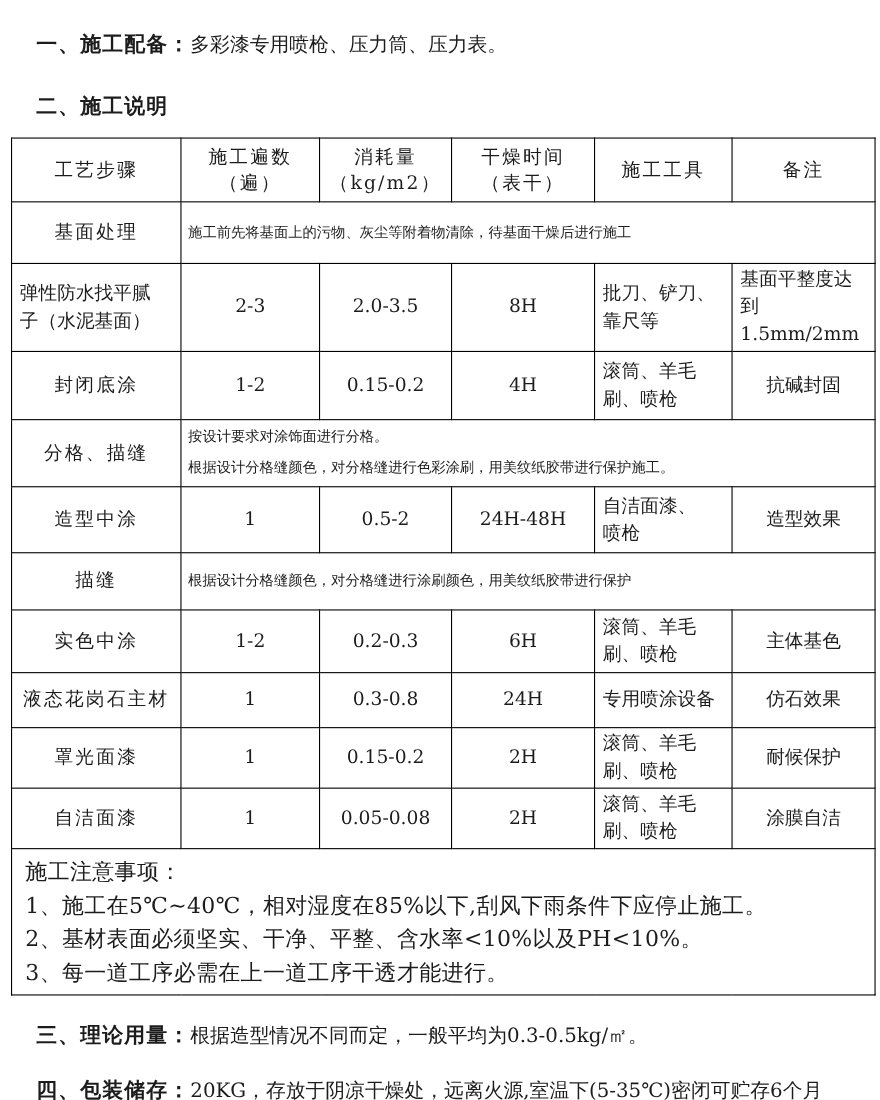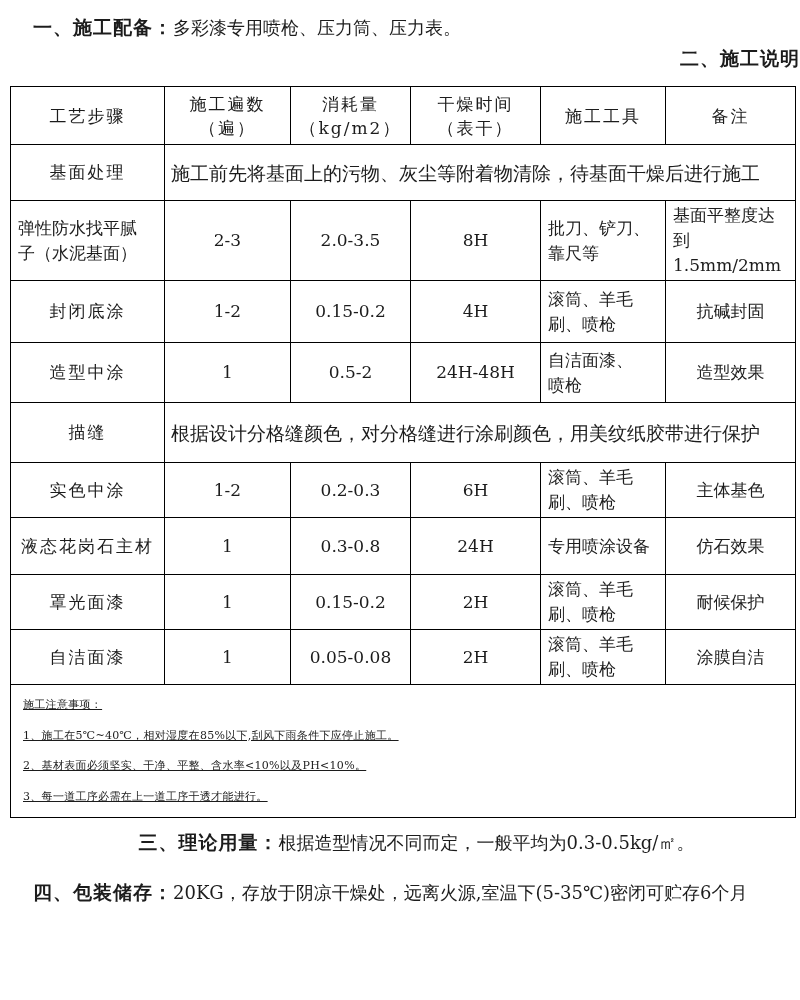--- a/index.html
+++ b/index.html
@@ -3,46 +3,46 @@
 <meta charset="utf-8">
 <style>
   html,body{margin:0;padding:0;}
   body{
     width:800px;height:1000px;background:#ffffff;color:#1c1c1c;
     font-family:"DejaVu Serif","Liberation Serif",serif;
     overflow:hidden;
   }
   .heading{margin:0 0 0 33px;font-size:18px;line-height:24px;}
   .heading .lbl{font-weight:bold;font-size:19px;letter-spacing:1px;}
-  #sec1{padding-top:15px;}
-  #sec2{margin-top:6px;text-align:right;}
-  #sec3{margin-top:12px;text-align:center;}
+  #sec1{padding-top:28px;}
+  #sec2{margin-top:32px;}
+  #sec3{margin-top:24px;}
   #sec4{margin-top:25px;}
 
   table#spec{
     border-collapse:collapse;table-layout:fixed;
     width:785px;margin:15px 12px 0 10px;
   }
   #spec th,#spec td{
     border:1px solid #000;
     font-weight:normal;font-size:17px;line-height:25px;
     text-align:center;vertical-align:middle;
     white-space:pre-line;padding:2px;overflow:hidden;
     box-sizing:border-box;
   }
   #spec th{letter-spacing:2px;line-height:24px;}
   #spec td.first{letter-spacing:2px;}
   #spec td.left{text-align:left;padding-left:7px;letter-spacing:0;}
   #spec td.span-desc{
-    text-align:left;font-size:19px;letter-spacing:0;
+    text-align:left;font-size:13px;letter-spacing:0;
     padding:2px 2px 2px 6px;line-height:28px;
   }
   #spec td.notes{
-    text-align:left;font-size:11px;letter-spacing:0.3px;
-    line-height:30.5px;padding:5px 8px 5px 12px;text-decoration:underline;
+    text-align:left;font-size:20px;letter-spacing:0.3px;
+    line-height:30.5px;padding:5px 8px 5px 12px;
   }
   
   #spec thead tr{height:58px;}
   #spec tbody tr:nth-child(1){height:56px;}
   #spec tbody tr:nth-child(2){height:72px;}
   #spec tbody tr:nth-child(3){height:62px;padding-left:20px;}
   #spec tbody tr:nth-child(4){height:60px;}
   #spec tbody tr:nth-child(5){height:60px;}
   #spec tbody tr:nth-child(6){height:52px;}
   #spec tbody tr:nth-child(7){height:57px;}
@@ -104,20 +104,25 @@
         <tr>
           <td class="first">封闭底涂</td>
           <td>1-2</td>
           <td>0.15-0.2</td>
           <td>4H</td>
           <td class="left">滚筒、羊毛
 刷、喷枪</td>
           <td>抗碱封固</td>
         </tr>
         <tr>
+          <td class="first">分格、描缝</td>
+          <td colspan="5" class="span-desc">按设计要求对涂饰面进行分格。
+根据设计分格缝颜色，对分格缝进行色彩涂刷，用美纹纸胶带进行保护施工。</td>
+        </tr>
+        <tr>
           <td class="first">造型中涂</td>
           <td>1</td>
           <td>0.5-2</td>
           <td>24H-48H</td>
           <td class="left">自洁面漆、
 喷枪</td>
           <td>造型效果</td>
         </tr>
         <tr>
           <td class="first">描缝</td>

